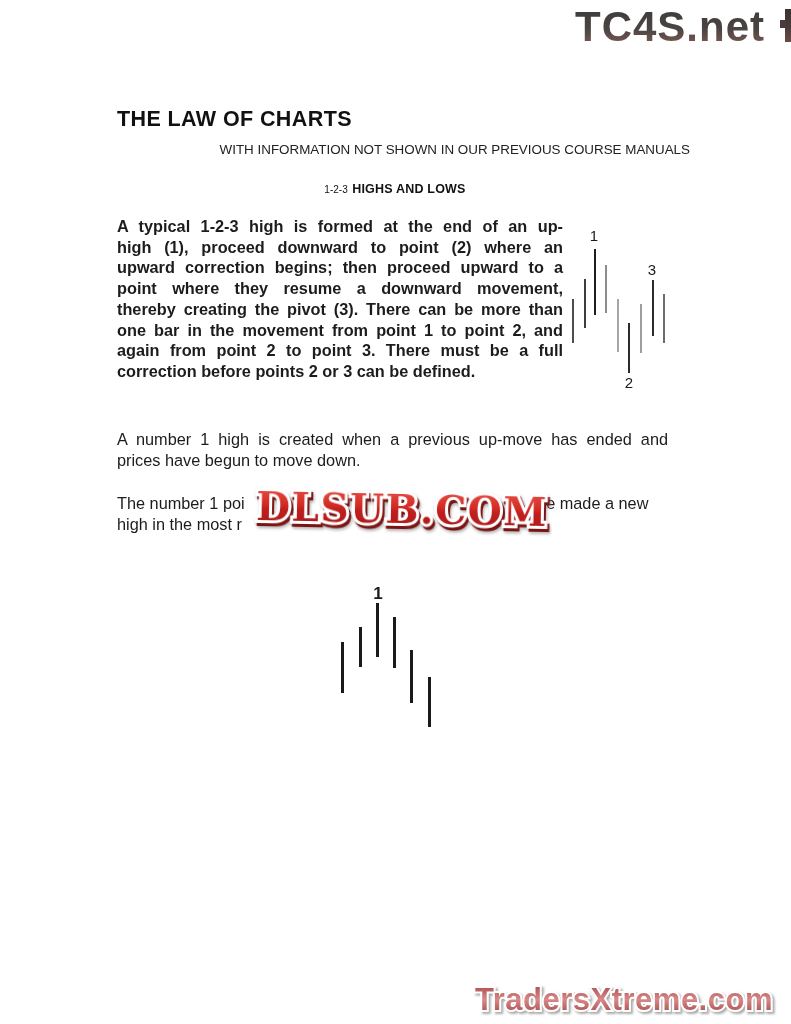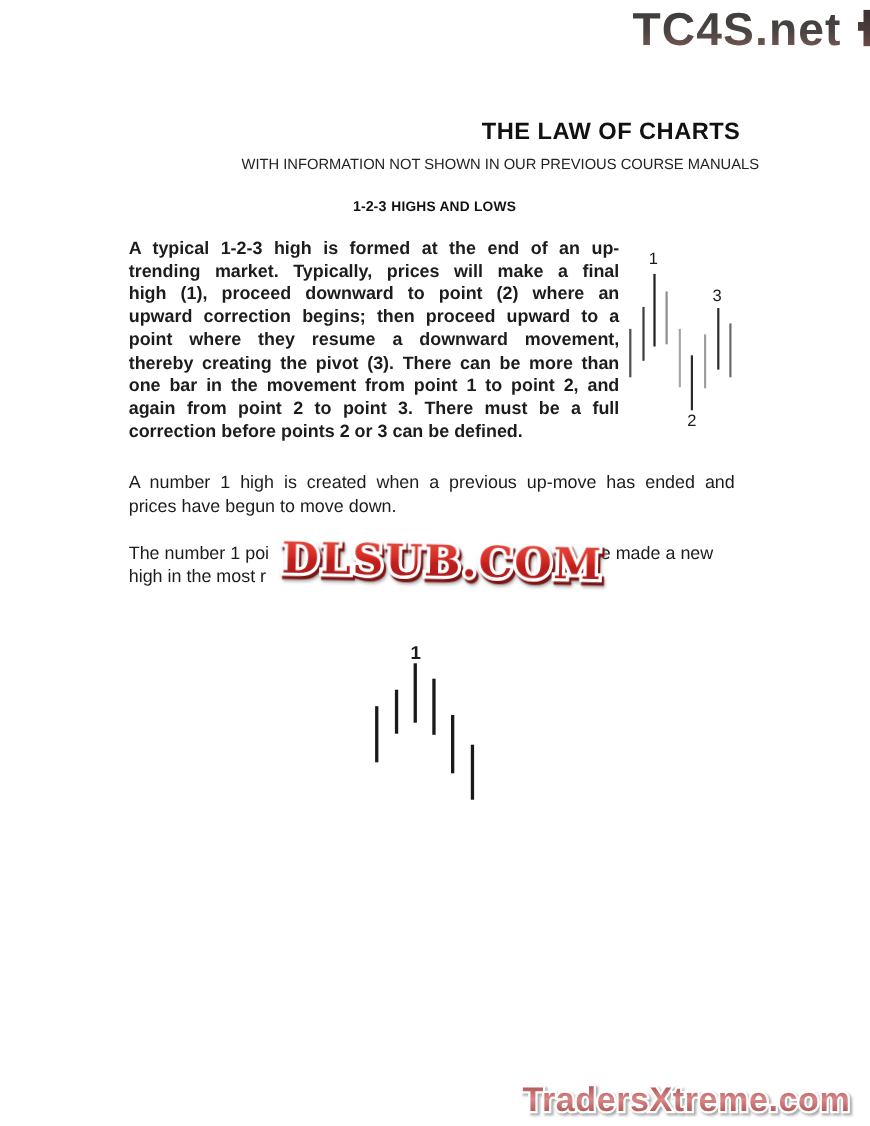--- a/index.html
+++ b/index.html
@@ -14,26 +14,26 @@
   .abs{position:absolute;}
 
   
   .tc4s-svg{position:absolute;left:558px;top:2px;width:224px;height:48px;}
   .corner-mark{position:absolute;left:785px;top:9px;width:6px;height:33px;
     background:linear-gradient(180deg,#3a3330 0%,#4a3c3a 55%,#6b4a46 100%);}
   .corner-mark-arm{position:absolute;left:780px;top:20px;width:6px;height:8px;
     background:#4a3c3a;}
 
   
-  .doc-title{left:117px;top:107px;width:556px;text-align:right;
+  .doc-title{left:117px;top:107px;width:556px;text-align:left;
     font-size:21.5px;font-weight:bold;letter-spacing:0.4px;color:#111;}
   .doc-subtitle{left:100px;top:142px;width:590px;text-align:right;
     font-size:13.4px;color:#222;}
   .section-heading{left:117px;top:179px;width:556px;text-align:center;color:#111;}
-  .section-heading .num{font-size:13px;font-weight:bold;}
+  .section-heading .num{font-size:10px;font-weight:normal;}
   .section-heading .rest{font-size:12.5px;font-weight:bold;letter-spacing:0.2px;}
 
   
   .body-text{font-size:16.3px;line-height:20.7px;color:#1c1c1c;}
   .p1{left:117px;top:216px;width:446px;font-weight:bold;}
   .p2{left:117px;top:429px;width:551px;}
   .p3{left:117px;top:493px;width:551px;height:44px;}
   .jline{text-align:justify;text-align-last:justify;white-space:normal;}
   .nline{text-align:left;}
   .p3-frag-end{position:absolute;left:421px;top:0;}
@@ -73,21 +73,20 @@
 
   <h1 class="abs doc-title" style="margin:0">THE LAW OF CHARTS</h1>
   <div class="abs doc-subtitle">WITH INFORMATION NOT SHOWN IN OUR PREVIOUS COURSE MANUALS</div>
   <div class="abs section-heading">
     <span class="num">1-2-3</span>
     <span class="rest">HIGHS AND LOWS</span>
   </div>
 
   <div class="abs body-text p1">
     <div class="jline">A typical 1-2-3 high is formed at the end of an up-</div>
-    <div class="jline">trending market.  Typically, prices will make a final</div>
     <div class="jline">high (1), proceed downward to point (2) where an</div>
     <div class="jline">upward correction begins; then proceed upward  to a</div>
     <div class="jline">point where they resume a downward movement,</div>
     <div class="jline">thereby creating the pivot (3).  There can be more than</div>
     <div class="jline">one bar in the movement from point 1 to point 2, and</div>
     <div class="jline">again from point 2 to point 3.  There must be a full</div>
     <div class="nline">correction before points 2 or 3 can be defined.</div>
   </div>
 
   <div class="chart" style="left: 560px; top: 222px; width: 118px; height: 180px;">

